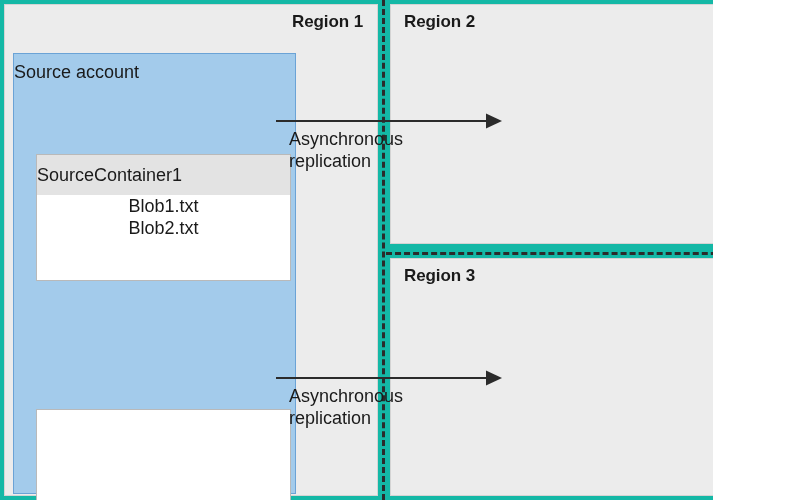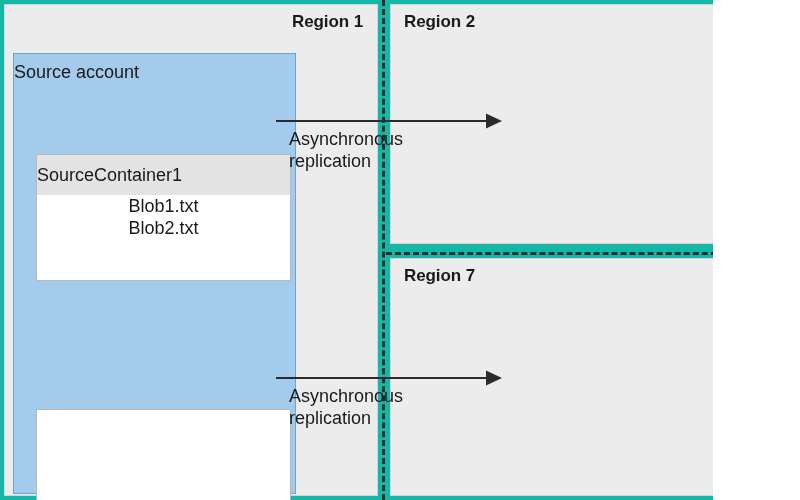--- a/index.html
+++ b/index.html
@@ -155,21 +155,21 @@
       </div>
     </div>
   </div>
 
   <div class="region" id="region-2">
     <div class="region-title">Region 2</div>
 
   </div>
 
   <div class="region" id="region-3">
-    <div class="region-title">Region 7</div>
+    <div class="region-title">Region 3</div>
 
   </div>
 
   <div class="divider" id="divider-vertical"></div>
   <div class="divider" id="divider-horizontal"></div>
 
   <svg class="arrow-svg" id="arrow-1" viewBox="0 0 226 22">
     <line x1="0" y1="11" x2="210" y2="11" stroke="#2b2b2b" stroke-width="2.2"></line>
     <polygon points="210,3.5 226,11 210,18.5" fill="#2b2b2b"></polygon>
   </svg>

